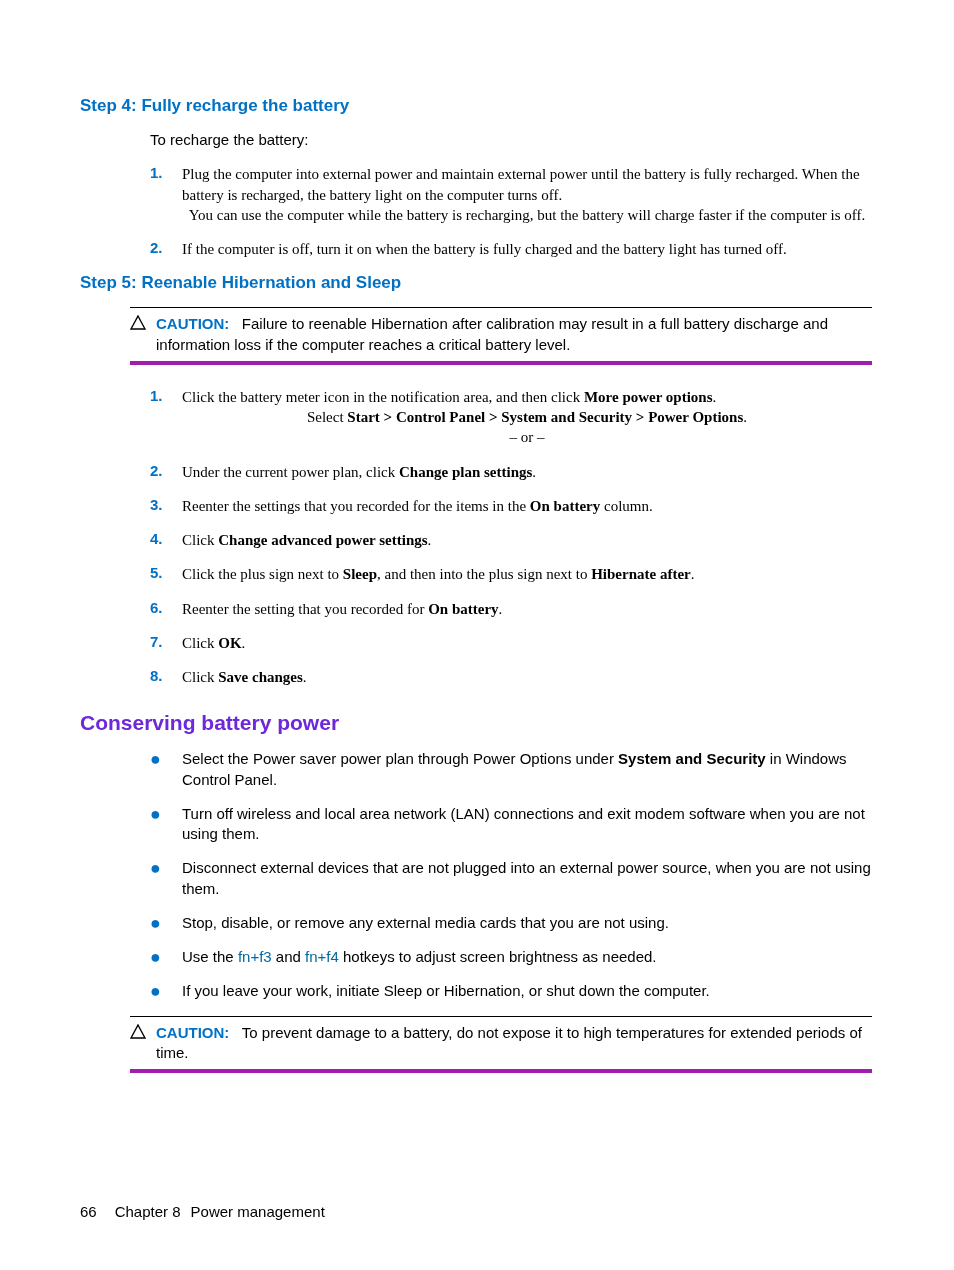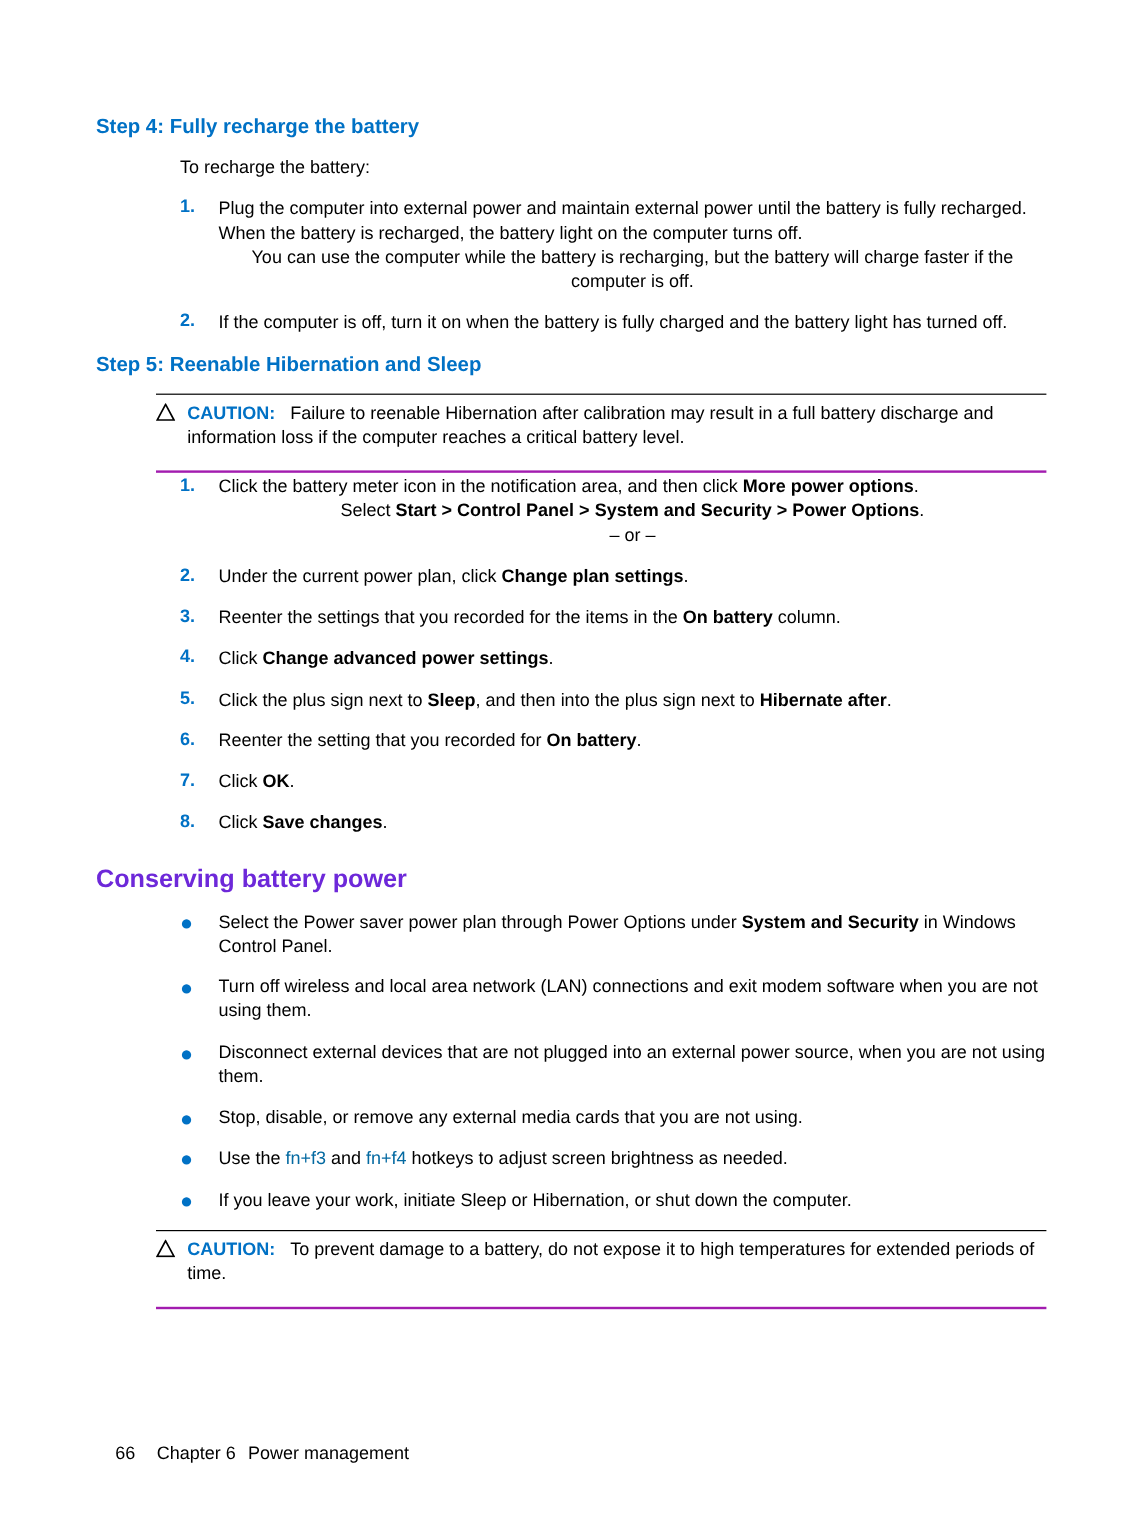--- a/index.html
+++ b/index.html
@@ -44,20 +44,21 @@
   }
   .ol-num {
     color: #0071c5;
     font-weight: bold;
     width: 32px;
     flex-shrink: 0;
   }
   .ol-body {
     flex: 1;
     line-height: 1.35;
+    font-family: Liberation Serif, serif;
   }
   .ol-sub {
     line-height: 1.35;
     text-align: center;
   }
   .ul {
     margin: 0 0 0 70px;
     padding: 0;
     list-style: none;
   }
@@ -71,24 +72,24 @@
     color: #0071c5;
     font-size: 18px;
     line-height: 1;
     padding-top: 1px;
   }
   .ul-body {
     flex: 1;
     line-height: 1.35;
   }
   .caution-box {
-    margin: 0 0 2px 50px;
+    margin: 0 0 22px 50px;
     border-top: 1px solid #000;
-    border-bottom: 2px solid #a21caf;
-    padding: 6px 0 17px 0;
+    border-bottom: 4px solid #a21caf;
+    padding: 6px 0 6px 0;
     display: flex;
     line-height: 1.35;
   }
   .caution-icon {
     width: 26px;
     flex-shrink: 0;
     padding-top: 1px;
   }
   .caution-icon svg {
     display: block;
@@ -101,21 +102,21 @@
     flex: 1;
   }
   .b { font-weight: bold; }
   .link { color: #0369a1; }
   .footer {
     position: absolute;
     bottom: 50px;
     left: 80px;
     font-size: 15px;
   }
-  .footer-page { margin-right: 18px; margin-left: 16px; }
+  .footer-page { margin-right: 18px; }
   .footer-chap { margin-right: 10px; }
 </style>
 </head>
 <body>
 
 <div class="page">
 
   <div class="h3">Step 4: Fully recharge the battery</div>
   <div class="intro">To recharge the battery:</div>
   <div class="ol">
@@ -235,16 +236,16 @@
       <svg width="16" height="15" viewBox="0 0 16 15">
           <path d="M8 1 L15 14 L1 14 Z" fill="none" stroke="#000" stroke-width="1.4"></path>
         </svg>
     </div>
     <div class="caution-body">
       <span class="caution-label">CAUTION:</span>&nbsp;&nbsp;&nbsp;<span>To prevent damage to a battery, do not expose it to high temperatures for extended periods of time.</span>
     </div>
   </div>
 
   <div class="footer">
-    <span class="footer-page">66</span><span class="footer-chap">Chapter 6</span><span>Power management</span>
+    <span class="footer-page">66</span><span class="footer-chap">Chapter 8</span><span>Power management</span>
   </div>
 
 </div>
 
 </body></html>

